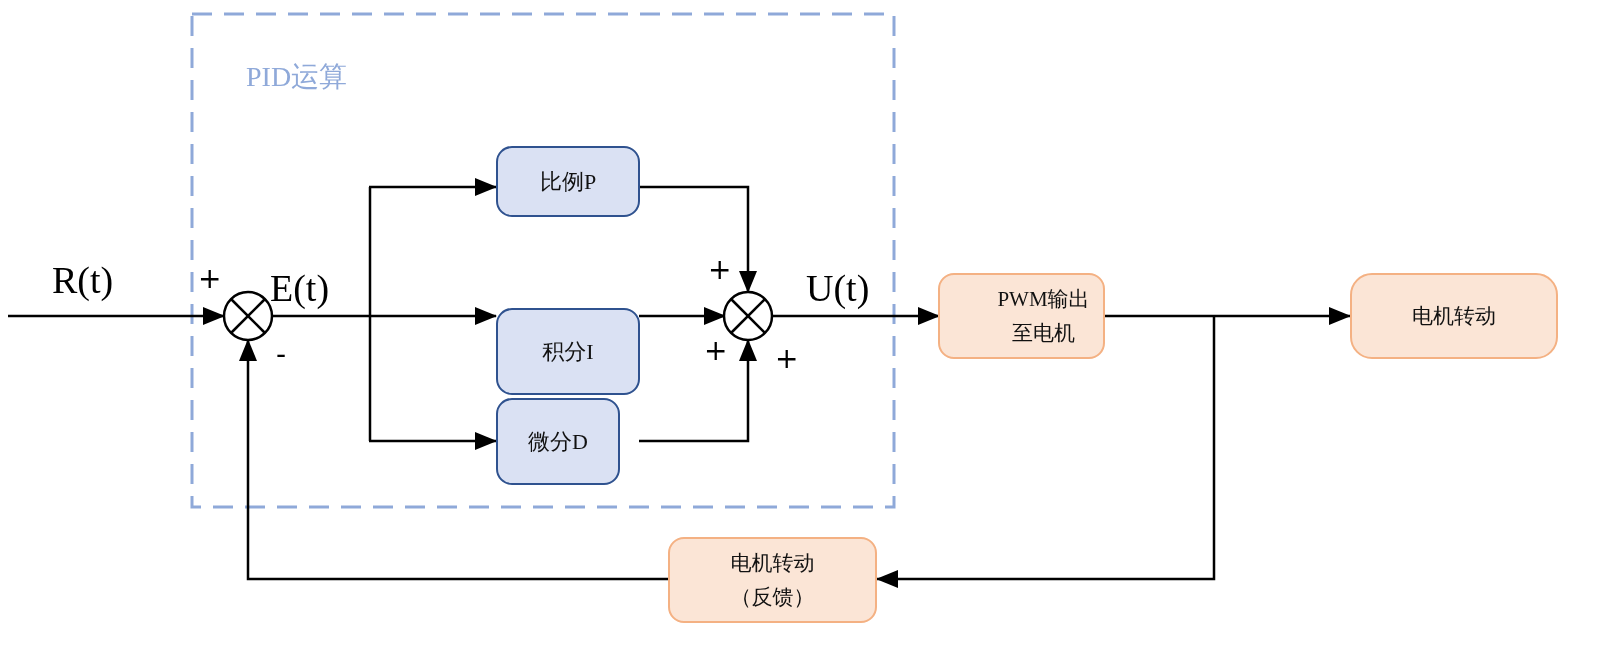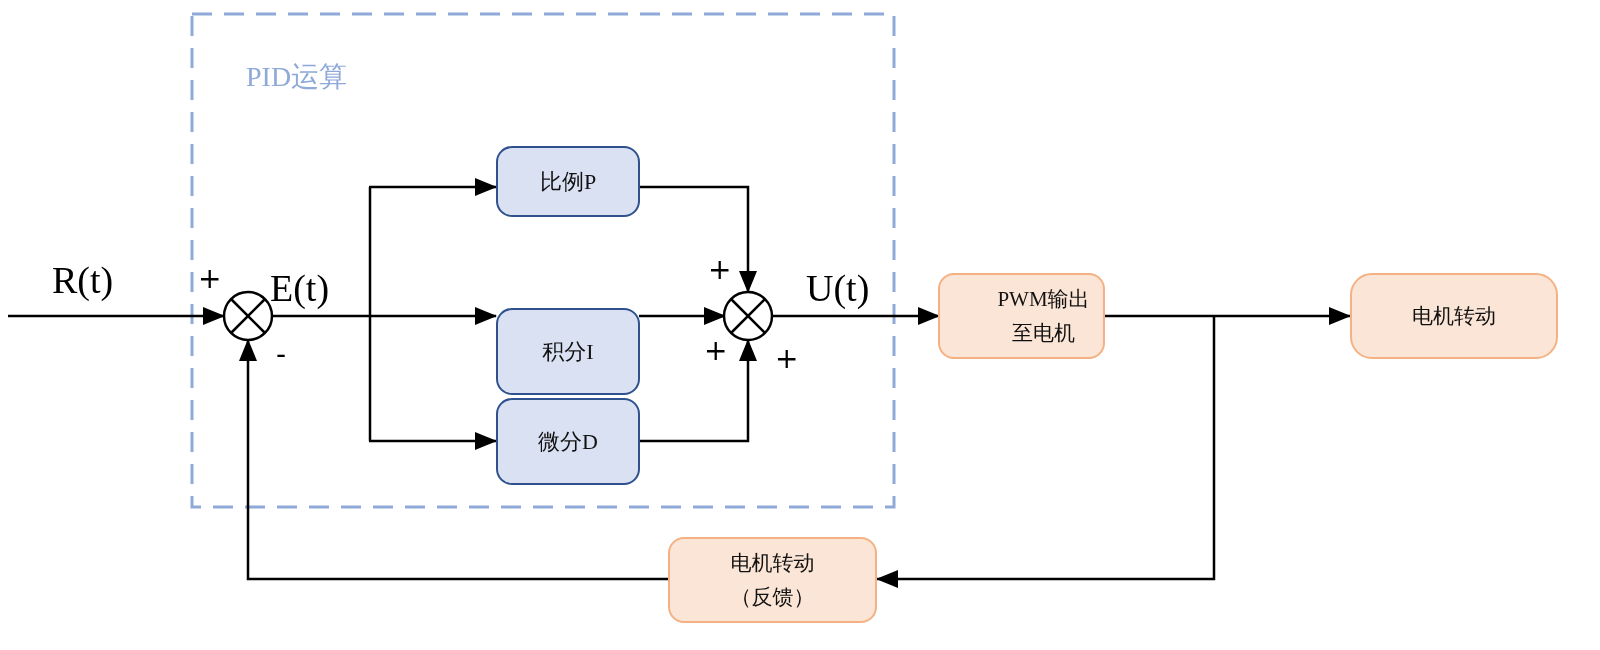--- a/index.html
+++ b/index.html
@@ -79,21 +79,21 @@
 <div class="lbl sign" style="left:708px; top:253px;">+</div>
 <div class="lbl sign" style="left:704px; top:334px;">+</div>
 <div class="lbl sign" style="left:775px; top:342px;">+</div>
 
 <div class="box blue" style="left:496px; top:146px; width:144px; height:71px;">
   <span>比例P</span>
 </div>
 <div class="box blue" style="left:496px; top:272px; width:144px; height:87px;margin-top:36px;">
   <span>积分I</span>
 </div>
-<div class="box blue" style="left:496px; top:398px; width:144px; height:87px;">
+<div class="box blue" style="left:496px; top:398px; width:124px; height:87px;">
   <span>微分D</span>
 </div>
 
 <div class="box orange" style="left:938px; top:273px; width:167px; height:86px; font-family:'Liberation Serif','DejaVu Serif',serif;padding-left:44px;">
   <div>
     <div>PWM输出</div>
     <div>至电机</div>
   </div>
 </div>
 

